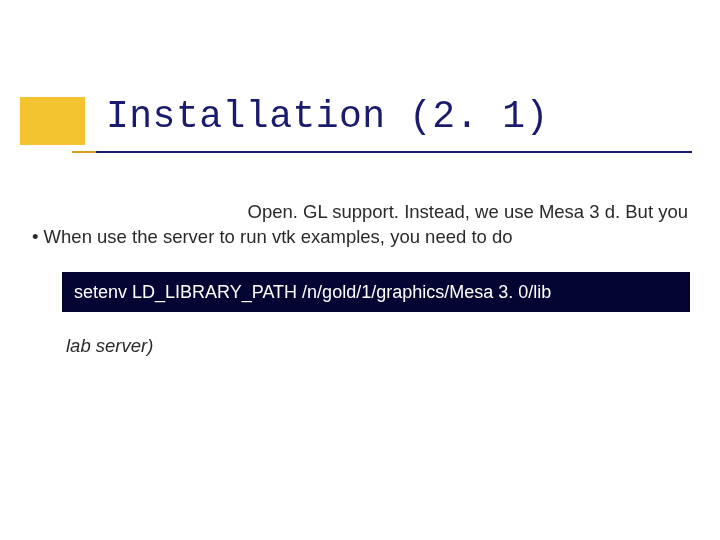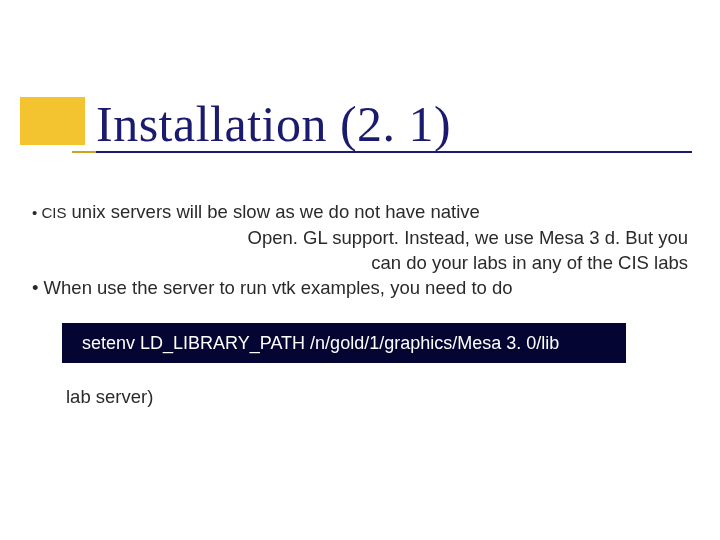--- a/index.html
+++ b/index.html
@@ -27,25 +27,25 @@
       top: 2px;
       left: 0;
       width: 65px;
       height: 48px;
       background: #f4c430;
       z-index: 1;
     }
     .slide-title {
       position: absolute;
       top: 0;
-      left: 76px;
-      font-size: 50px;
+      left: 86px;
+      font-size: 38px;
       font-weight: normal;
       color: #1a1a6e;
-      font-family: Liberation Serif, serif;
+      font-family: Liberation Mono, monospace;
       z-index: 2;
       letter-spacing: 0.5px;
     }
     .title-underline {
       position: absolute;
       top: 56px;
       left: 52px;
       width: 620px;
       height: 2px;
       background: #1a1a6e;
@@ -83,46 +83,43 @@
     .indent-line {
       padding-left: 22px;
       text-align: right;
     }
     .code-box {
       margin-top: 22px;
       margin-left: 30px;
       margin-bottom: 22px;
       background: #050533;
       color: #ffffff;
-      padding: 8px 20px;
+      padding: 8px 12px;
       font-size: 18px;
-      width: 564px;
+      width: 628px;
       font-family: Verdana, Geneva, sans-serif;
     }
     .bullet-line.last {
       margin-left: 12px;
     }
     .bullet-line.last-indent {
       margin-left: 34px;
+      font-style: italic;
     }
   </style>
 </head>
 <body>
 
 <div class="title-area">
   <div class="yellow-block"></div>
   <h1 class="slide-title">Installation (2. 1)</h1>
   <div class="title-underline"></div>
   <div class="title-underline-accent"></div>
 </div>
 
 <div class="content-area">
-  <div class="bullet-line first">
-    <span>• CIS</span><span class="rest"> unix servers will be slow  as we do not have native</span>
-  </div>
   <div class="bullet-line indent-line">Open. GL  support. Instead, we use Mesa 3 d. But you</div>
-  <div class="bullet-line indent-line">can do your labs in any of the CIS labs</div>
   <div class="bullet-line">• When use the server to run vtk  examples, you need to do</div>
 
   <div class="code-box">setenv LD_LIBRARY_PATH /n/gold/1/graphics/Mesa 3. 0/lib</div>
 
   <div class="bullet-line last-indent">lab server)</div>
 </div>
 
 </body></html>

